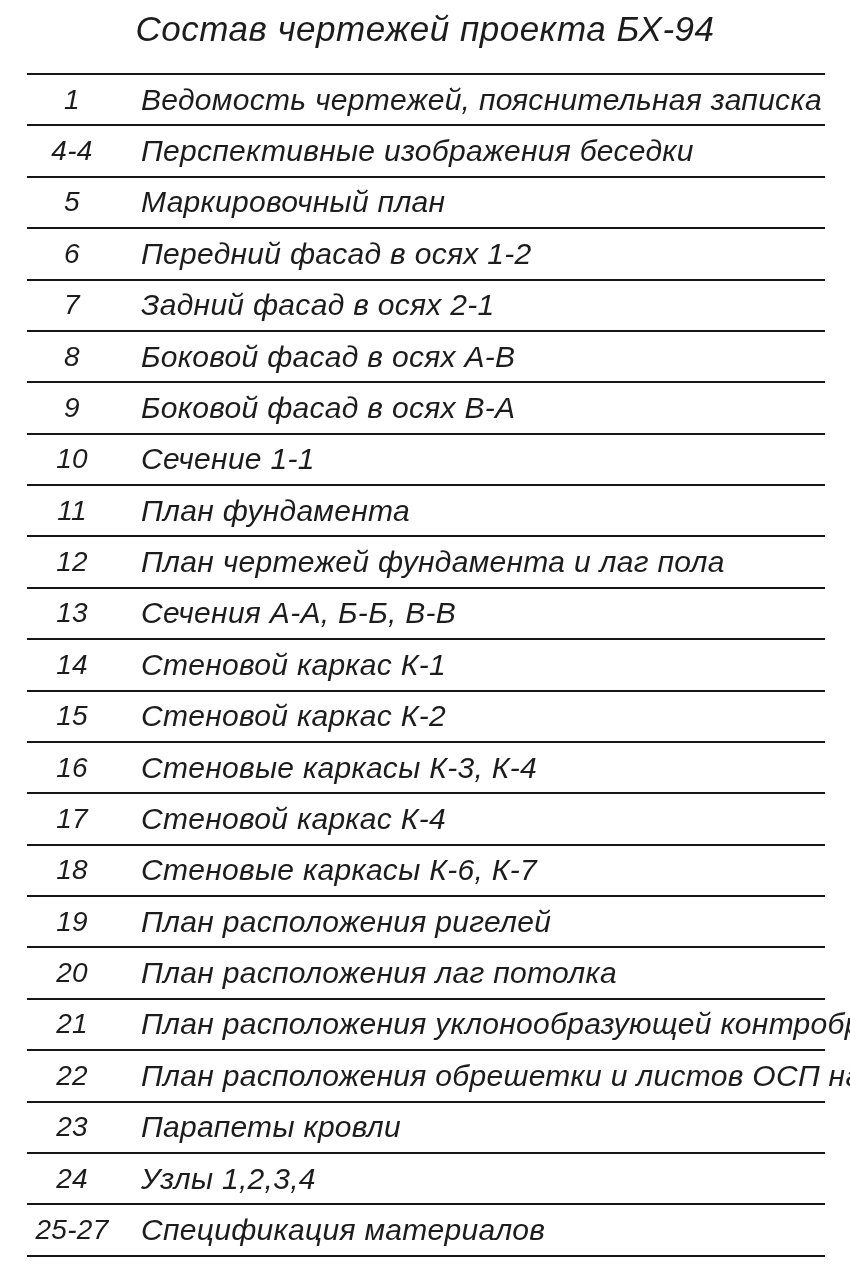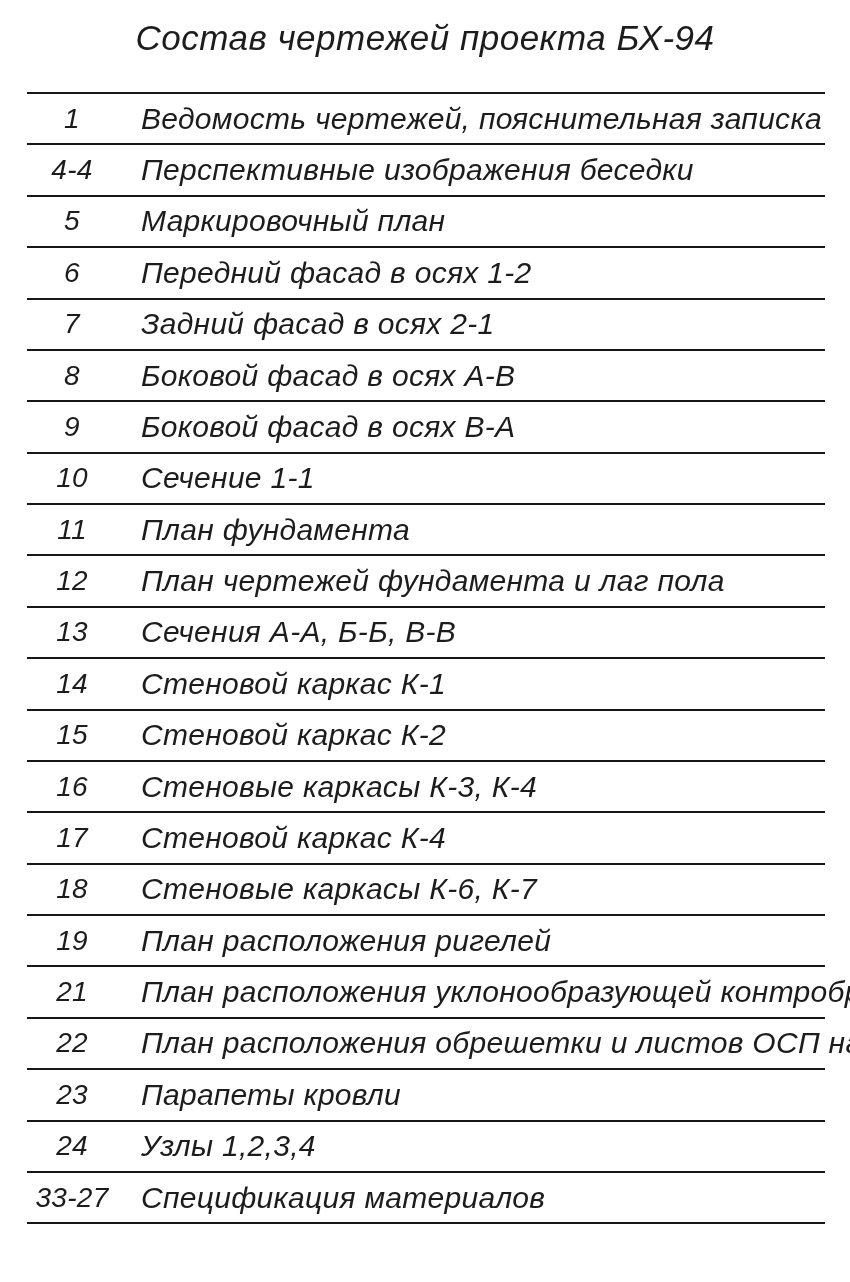--- a/index.html
+++ b/index.html
@@ -12,21 +12,21 @@
     width: 850px;
     height: 1282px;
     background: #ffffff;
     overflow: hidden;
     font-family: "Liberation Sans", sans-serif;
     font-style: italic;
     color: #1c1c1c;
   }
   .header {
     box-sizing: border-box;
-    height: 92px;
+    height: 73px;
     display: flex;
     align-items: center;
     justify-content: center;
     padding-bottom: 16px;
   }
   .title {
     font-size: 35px;
     letter-spacing: 0.5px;
     white-space: nowrap;
   }
@@ -148,20 +148,24 @@
   <div class="row">
     <div class="num">18</div>
     <div class="desc">Стеновые каркасы К-6, К-7</div>
   </div>
 
   <div class="row">
     <div class="num">19</div>
     <div class="desc">План расположения ригелей</div>
   </div>
 
+  <div class="row">
+    <div class="num">20</div>
+    <div class="desc">План расположения лаг потолка</div>
+  </div>
 
   <div class="row">
     <div class="num">21</div>
     <div class="desc">План расположения уклонообразующей контробрешетки</div>
   </div>
 
   <div class="row">
     <div class="num">22</div>
     <div class="desc">План расположения обрешетки и листов ОСП на кровле</div>
   </div>
@@ -170,18 +174,18 @@
     <div class="num">23</div>
     <div class="desc">Парапеты кровли</div>
   </div>
 
   <div class="row">
     <div class="num">24</div>
     <div class="desc">Узлы 1,2,3,4</div>
   </div>
 
   <div class="row">
-    <div class="num">33-27</div>
+    <div class="num">25-27</div>
     <div class="desc">Спецификация материалов</div>
   </div>
 </div>
 
 </div>
 
 </body></html>

